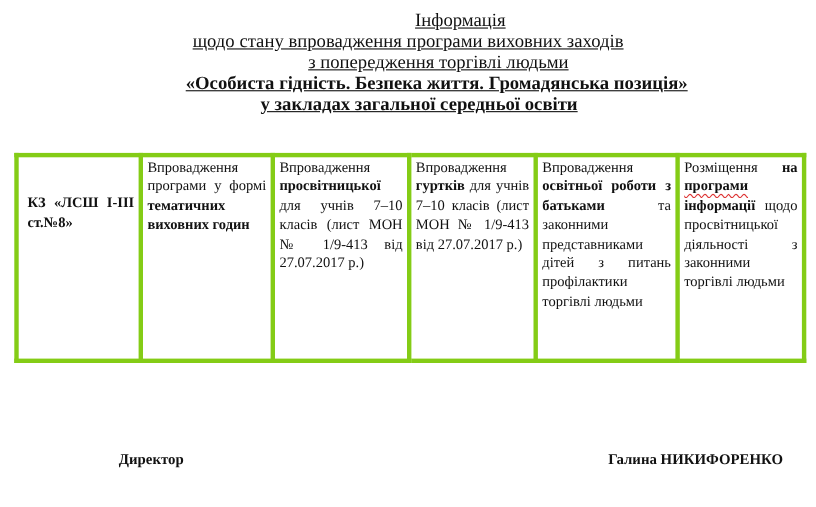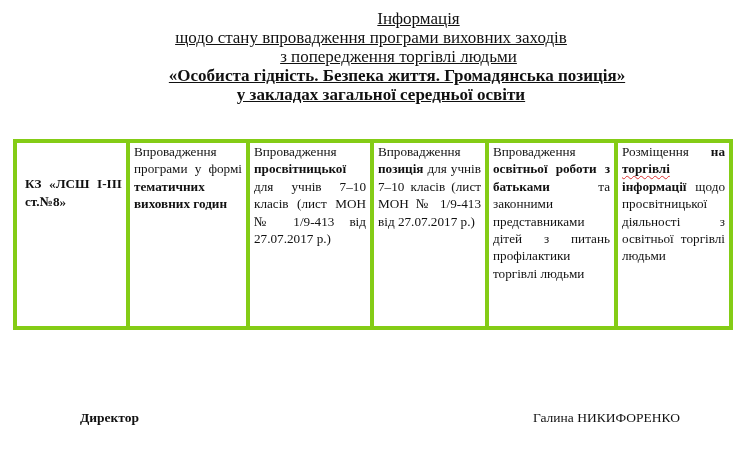--- a/index.html
+++ b/index.html
@@ -19,22 +19,22 @@
   table.info td { border:4px solid #84cc16; vertical-align:top; font-size:13.2px;
                   line-height:17.4px; padding:0 4px 0 4px; text-align:justify; text-align-last:left; }
   table.info tr.head td { height:183px; }
   table.info tr.vals td { height:16px; line-height:16px; padding-top:0; }
   td.school { vertical-align:middle !important; font-weight:bold; font-size:14px; padding-left:8px !important; }
   td.school span { display:block; position:relative; top:-42px; }
   .b { font-weight:bold;margin-top:12px; }
   .spell { text-decoration: underline wavy #d33; text-decoration-thickness:1px; text-underline-offset:2px; }
   .col6 { font-size:12.8px; }
 
-  .footer-left { position:absolute; top:410px; left:80px; font-weight:bold; font-size:13.5px; }
-  .footer-right { position:absolute; top:410px; left:533px; font-weight:normal; font-size:13.5px; }
+  .footer-left { position:absolute; top:410px; left:108px; font-weight:bold; font-size:13.5px; }
+  .footer-right { position:absolute; top:410px; left:553px; font-weight:bold; font-size:13.5px; }
 </style>
 </head>
 <body>
 
 <div class="title-block">
   <p class="t-line l1">Інформація</p>
   <p class="t-line l2">щодо стану впровадження програми виховних заходів</p>
   <p class="t-line l3">з попередження торгівлі людьми</p>
   <p class="t-line bold l4">«Особиста гідність. Безпека життя. Громадянська позиція»</p>
   <p class="t-line bold l5">у закладах загальної середньої освіти</p>
@@ -49,21 +49,21 @@
       <col style="width:129px">
       <col style="width:115px">
   </colgroup>
   <tbody>
       <tr class="head">
     <td class="school">
           <span>КЗ «ЛСШ І-ІІІ ст.№8»</span>
         </td>
     <td><span>Впровадження програми у формі </span><span class="b">тематичних виховних годин</span></td>
     <td><span>Впровадження </span><span class="b">просвітницької</span><span> для учнів 7–10 класів (лист МОН № 1/9-413 від 27.07.2017 р.)</span></td>
-    <td><span>Впровадження </span><span class="b">позиція</span><span> для учнів 7–10 класів (лист МОН № 1/9-413 від 27.07.2017 р.)</span></td>
+    <td><span>Впровадження </span><span class="b">гуртків</span><span> для учнів 7–10 класів (лист МОН № 1/9-413 від 27.07.2017 р.)</span></td>
     <td><span>Впровадження </span><span class="b">освітньої роботи з батьками</span><span> та законними представниками дітей з питань профілактики торгівлі людьми</span></td>
-    <td class="col6"><span>Розміщення </span><span class="b">на</span> <span class="b spell">торгівлі</span> <span class="b">інформації</span><span> щодо просвітницької діяльності з освітньої торгівлі людьми</span></td>
+    <td class="col6"><span>Розміщення </span><span class="b">на</span> <span class="b spell">програми</span> <span class="b">інформації</span><span> щодо просвітницької діяльності з законними торгівлі людьми</span></td>
   </tr>
 </tbody>
   </table>
 
 <div class="footer-left">Директор</div>
 <div class="footer-right">Галина НИКИФОРЕНКО</div>
 
 </body></html>

